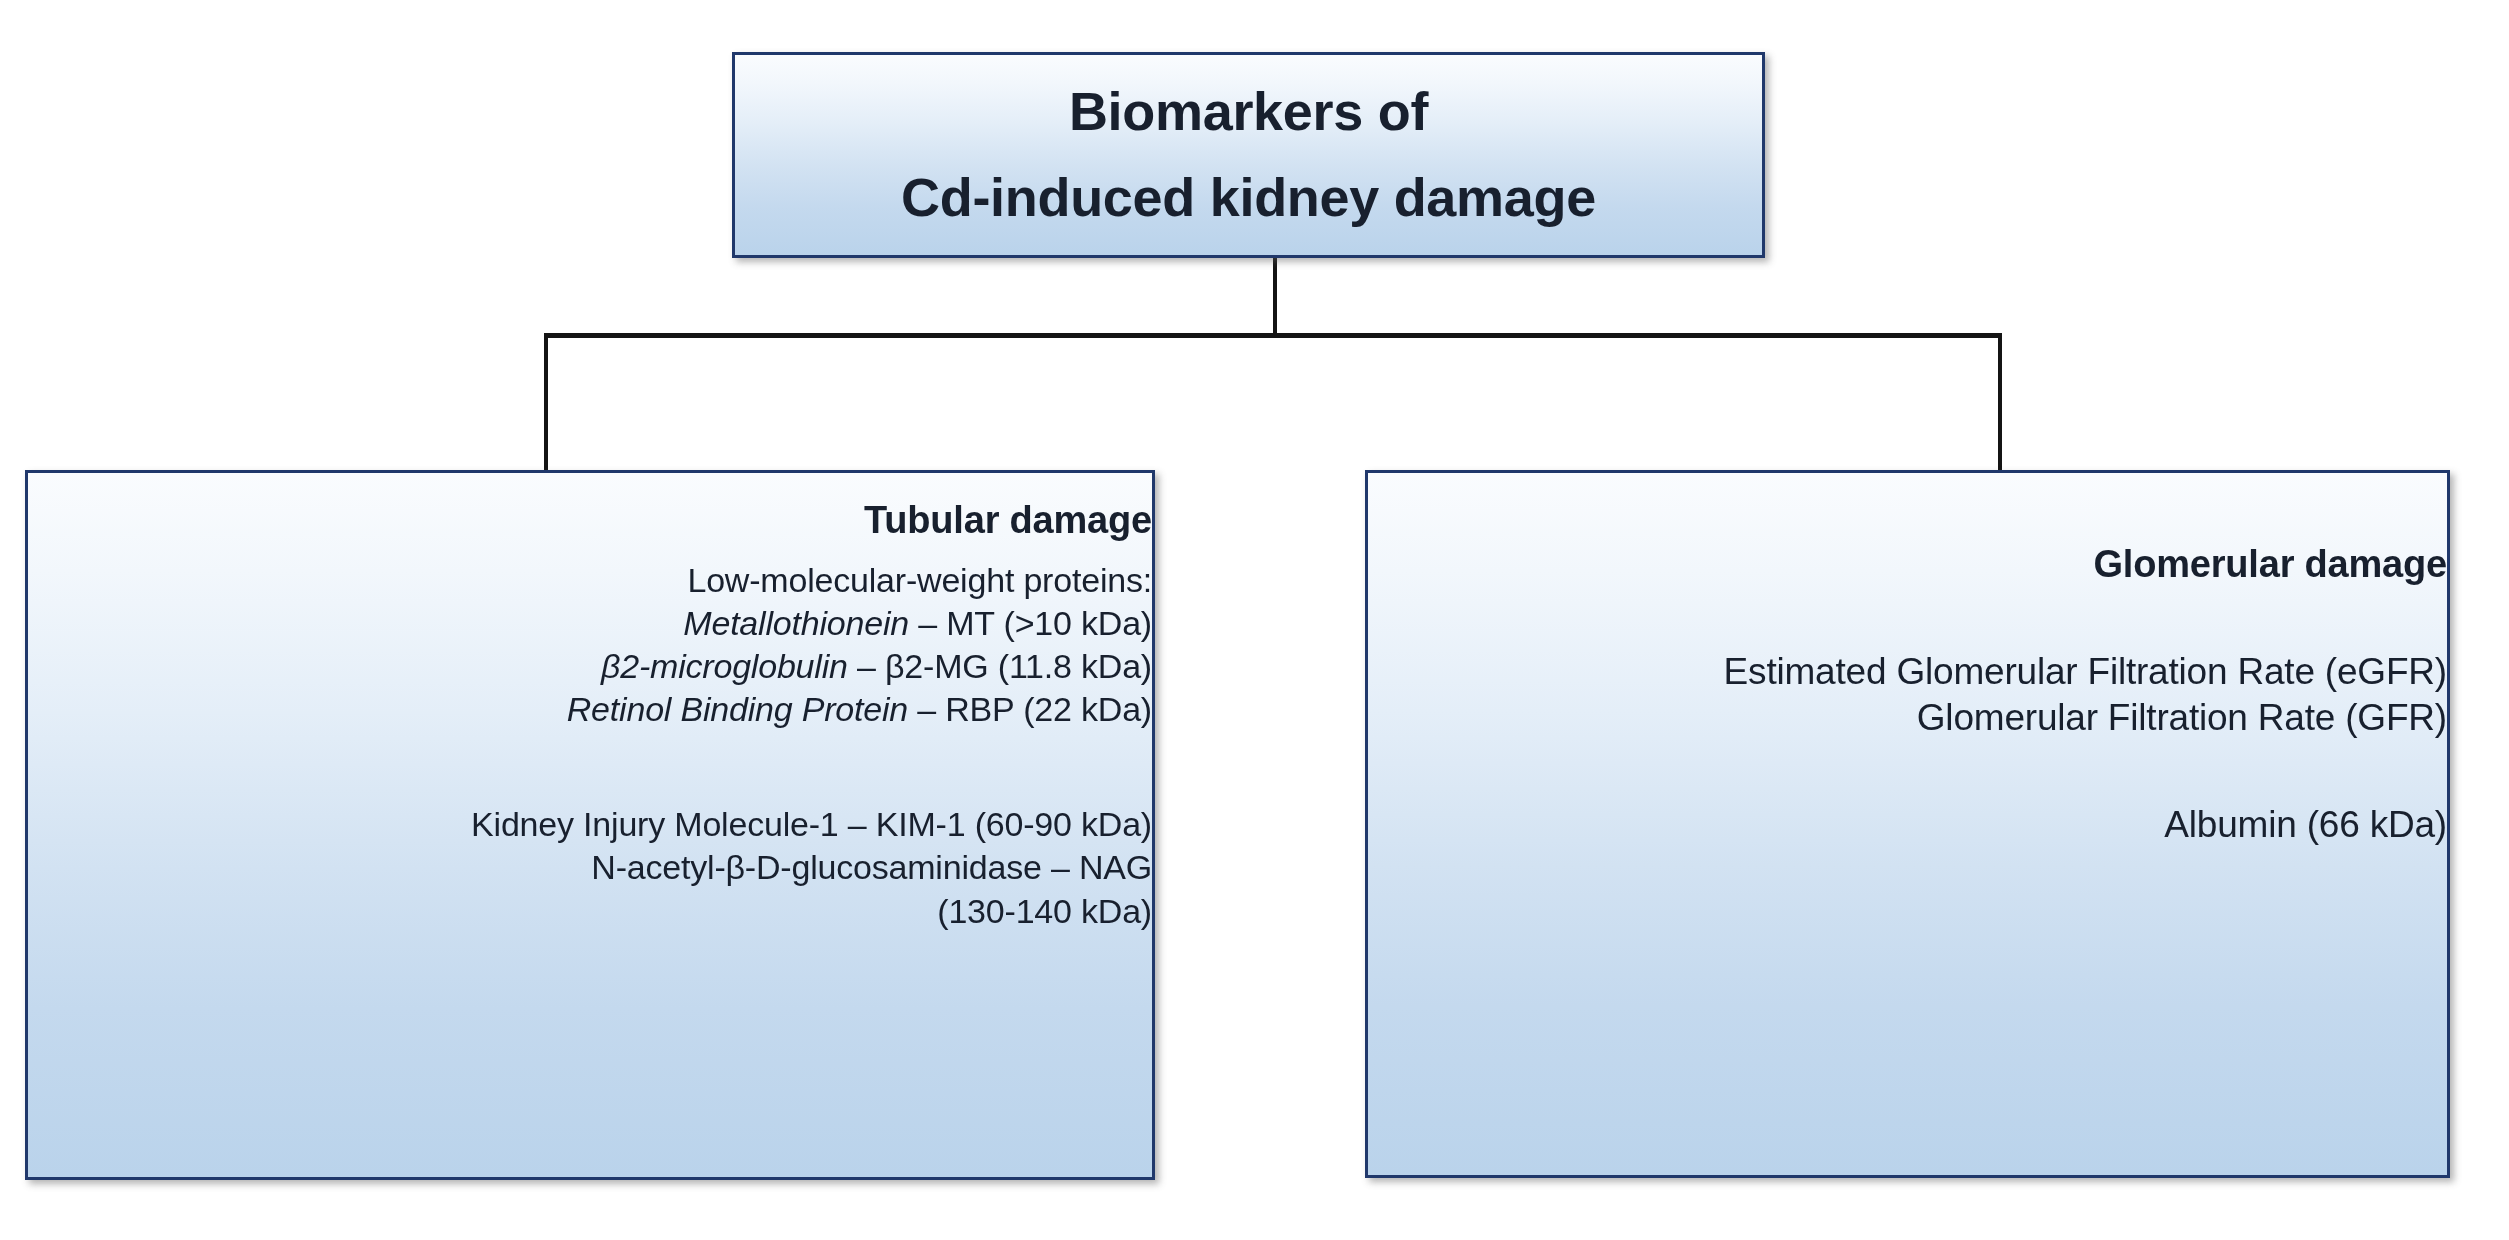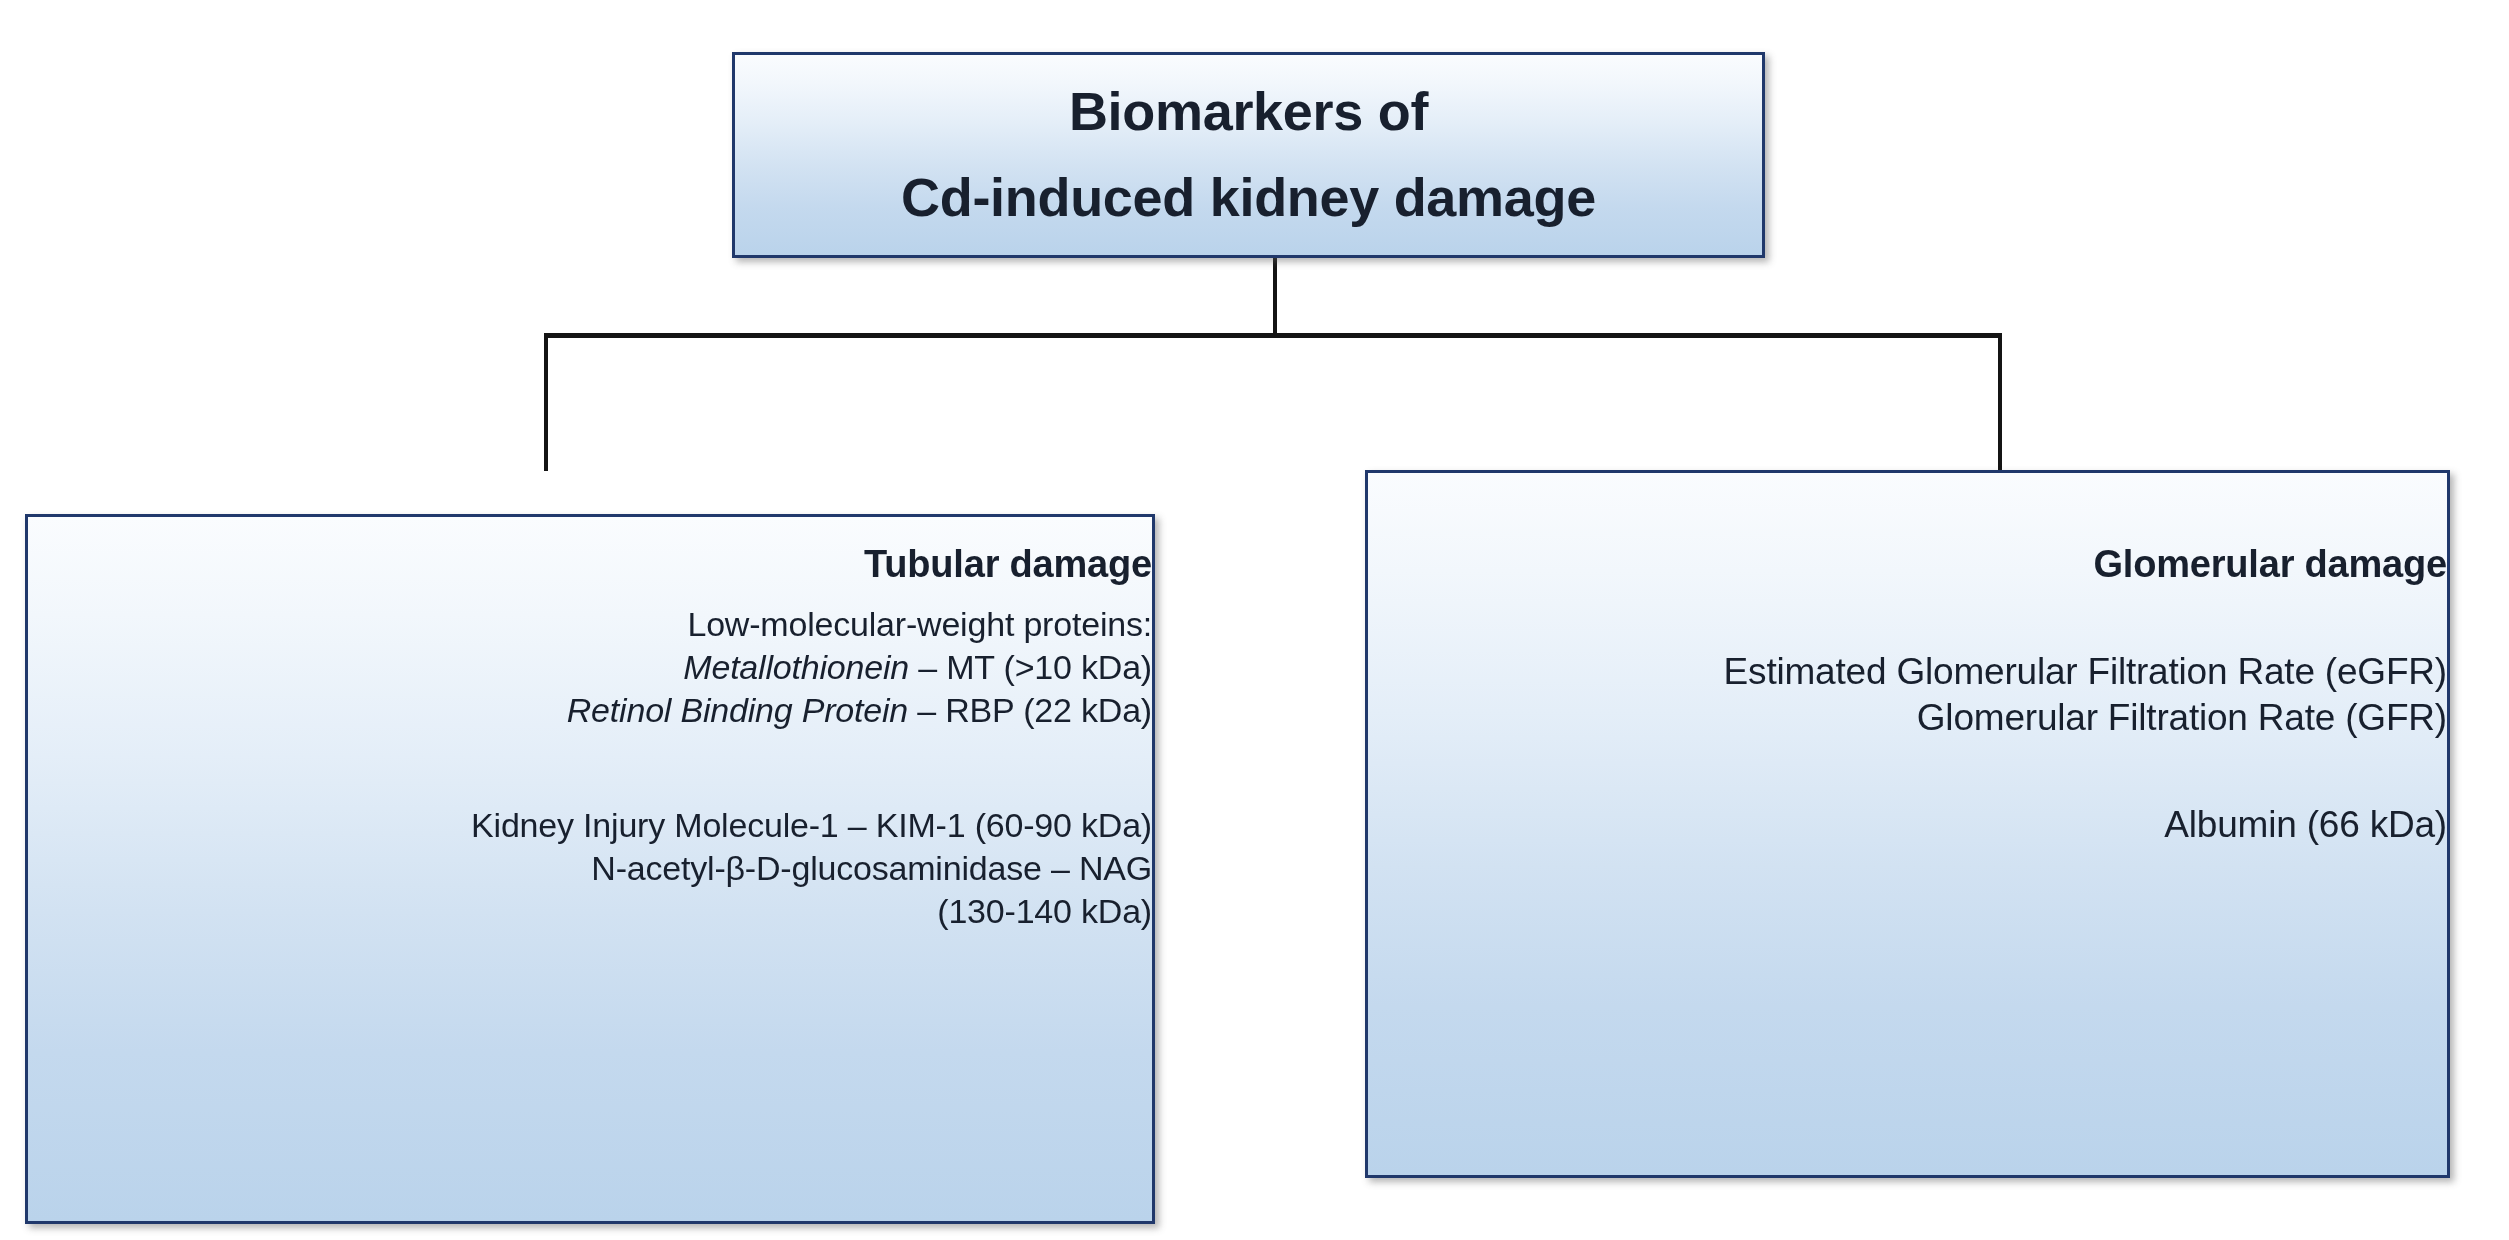--- a/index.html
+++ b/index.html
@@ -66,21 +66,20 @@
     white-space: nowrap;
   }
 
   
   #node-tubular {
     left: 25px;
     top: 470px;
     width: 1130px;
     height: 710px;
     padding-top: 24px;
-    margin-top: 44px;
   }
   #node-glomerular {
     left: 1365px;
     top: 470px;
     width: 1085px;
     height: 708px;
     padding-top: 16px;
   }
 
   .node-heading {
@@ -121,20 +120,21 @@
   <div class="node" id="node-tubular">
 
     <div class="node-heading">Tubular damage</div>
 
     <div class="spacer-sm"></div>
 
     <div class="node-body">Low-molecular-weight proteins:</div>
 
     <div class="node-body"><span class="ital">Metallothionein</span><span> </span><span>–</span> <span>MT</span> <span>(&gt;10 kDa)</span></div>
 
+    <div class="node-body"><span class="ital">β2-microglobulin</span> <span>–</span> <span>β2-MG</span> <span>(11.8 kDa)</span></div>
 
     <div class="node-body"><span class="ital">Retinol Binding Protein</span> <span>–</span> <span>RBP</span> <span>(22 kDa)</span></div>
 
 
     <div class="spacer-xl"></div>
 
     <div class="node-body">Kidney Injury Molecule-1 – KIM-1 (60-90 kDa)</div>
 
     <div class="node-body">N-acetyl-β-D-glucosaminidase – NAG</div>
 

